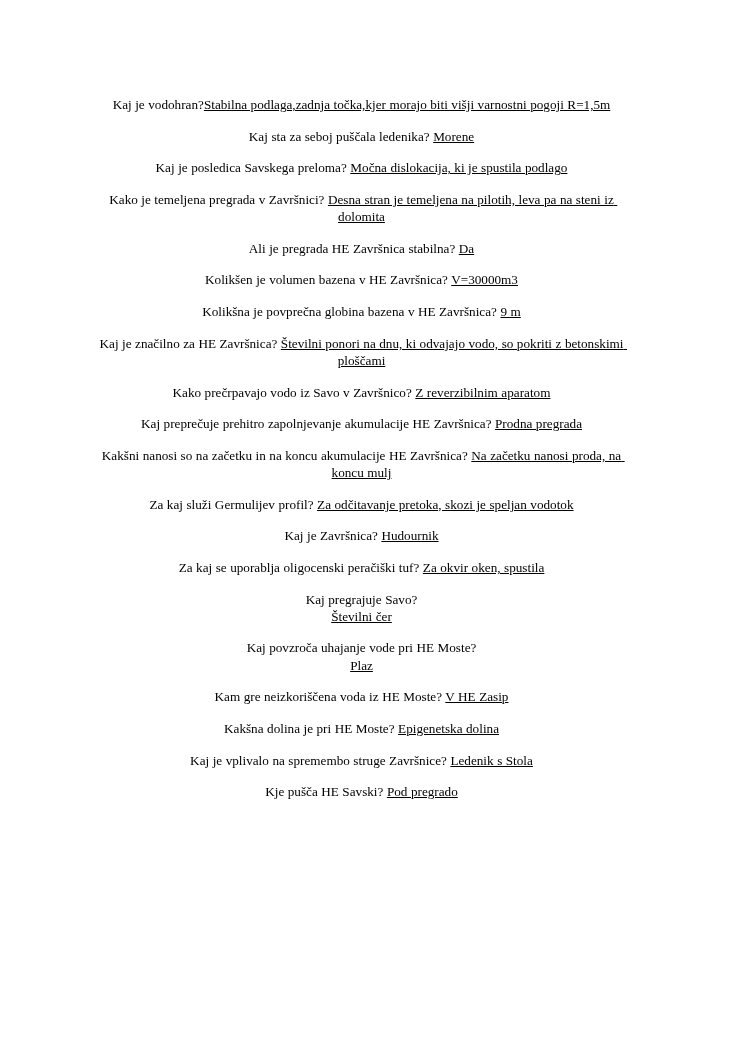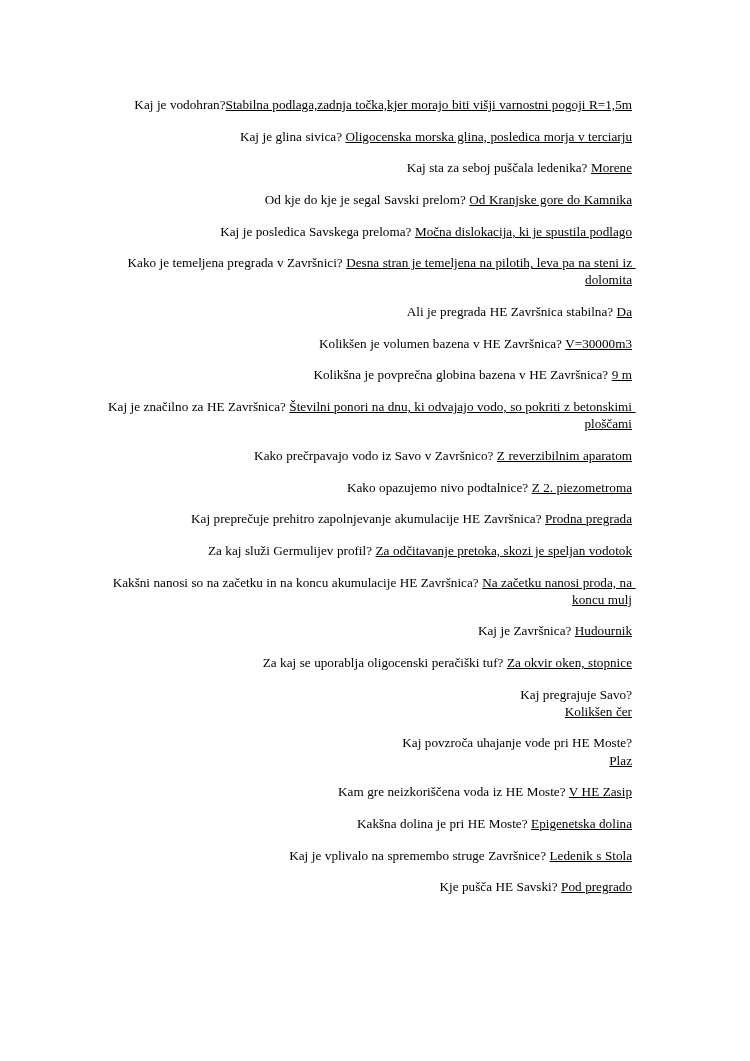--- a/index.html
+++ b/index.html
@@ -24,53 +24,50 @@
     box-sizing: border-box;
     padding: 96px 118px 0 91px;
   }
   .qa-list {
     display: block;
   }
   .qa-item {
     font-size: 13.2px;
     line-height: 1.3;
     margin: 0 0 14.5px 0;
-    text-align: right;
+    text-align: center;
     word-spacing: 0.2px;
   }
   .q {
     white-space: pre-wrap;
   }
   .a {
     text-decoration: underline;
     white-space: pre-wrap;
   }
 </style>
 </head>
 <body>
 
 <div class="page">
   <div class="qa-list">
       <p class="qa-item"><span class="q">Kaj je vodohran?</span><span class="a">Stabilna podlaga,zadnja točka,kjer morajo biti višji varnostni pogoji R=1,5m</span></p>
-      <p class="qa-item"><span class="q">Kaj je glina sivica?</span> <span class="a">Oligocenska morska glina, posledica morja v terciarju</span></p>
       <p class="qa-item"><span class="q">Kaj sta za seboj puščala ledenika?</span> <span class="a">Morene</span></p>
-      <p class="qa-item"><span class="q">Od kje do kje je segal Savski prelom?</span> <span class="a">Od Kranjske gore do Kamnika</span></p>
       <p class="qa-item"><span class="q">Kaj je posledica Savskega preloma?</span> <span class="a">Močna dislokacija, ki je spustila podlago</span></p>
       <p class="qa-item"><span class="q">Kako je temeljena pregrada v Završnici?</span> <span class="a">Desna stran je temeljena na pilotih, leva pa na steni iz dolomita</span></p>
       <p class="qa-item"><span class="q">Ali je pregrada HE Završnica stabilna?</span> <span class="a">Da</span></p>
       <p class="qa-item"><span class="q">Kolikšen je volumen bazena v HE Završnica?</span> <span class="a">V=30000m3</span></p>
       <p class="qa-item"><span class="q">Kolikšna je povprečna globina bazena v HE Završnica?</span> <span class="a">9 m</span></p>
       <p class="qa-item"><span class="q">Kaj je značilno za HE Završnica?</span> <span class="a">Številni ponori na dnu, ki odvajajo vodo, so pokriti z betonskimi ploščami</span></p>
       <p class="qa-item"><span class="q">Kako prečrpavajo vodo iz Savo v Završnico?</span> <span class="a">Z reverzibilnim aparatom</span></p>
-      <p class="qa-item"><span class="q">Kako opazujemo nivo podtalnice?</span> <span class="a">Z 2. piezometroma</span></p>
       <p class="qa-item"><span class="q">Kaj preprečuje prehitro zapolnjevanje akumulacije HE Završnica?</span> <span class="a">Prodna pregrada</span></p>
+      <p class="qa-item"><span class="q">Kakšni nanosi so na začetku in na koncu akumulacije HE Završnica?</span> <span class="a">Na začetku nanosi proda, na koncu mulj</span></p>
       <p class="qa-item"><span class="q">Za kaj služi Germulijev profil?</span> <span class="a">Za odčitavanje pretoka, skozi je speljan vodotok</span></p>
-      <p class="qa-item"><span class="q">Kakšni nanosi so na začetku in na koncu akumulacije HE Završnica?</span> <span class="a">Na začetku nanosi proda, na koncu mulj</span></p>
       <p class="qa-item"><span class="q">Kaj je Završnica?</span> <span class="a">Hudournik</span></p>
-      <p class="qa-item"><span class="q">Za kaj se uporablja oligocenski peračiški tuf?</span> <span class="a">Za okvir oken, stopnice</span></p>
-      <p class="qa-item"><span class="q">Kaj pregrajuje Savo?</span><br><span class="a">Kolikšen čer</span></p>
+      <p class="qa-item"><span class="q">Za kaj se uporablja oligocenski peračiški tuf?</span> <span class="a">Za okvir oken, spustila</span></p>
+      <p class="qa-item"><span class="q">Kaj pregrajuje Savo?</span><br><span class="a">Številni čer</span></p>
       <p class="qa-item"><span class="q">Kaj povzroča uhajanje vode pri HE Moste?</span><br><span class="a">Plaz</span></p>
       <p class="qa-item"><span class="q">Kam gre neizkoriščena voda iz HE Moste?</span> <span class="a">V HE Zasip</span></p>
       <p class="qa-item"><span class="q">Kakšna dolina je pri HE Moste?</span> <span class="a">Epigenetska dolina</span></p>
       <p class="qa-item"><span class="q">Kaj je vplivalo na spremembo struge Završnice?</span> <span class="a">Ledenik s Stola</span></p>
       <p class="qa-item"><span class="q">Kje pušča HE Savski?</span> <span class="a">Pod pregrado</span></p>
     </div>
 </div>
 
 </body></html>

